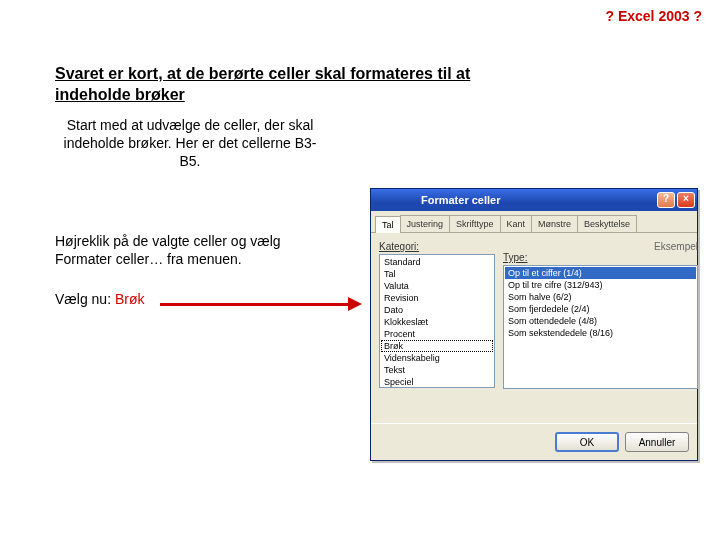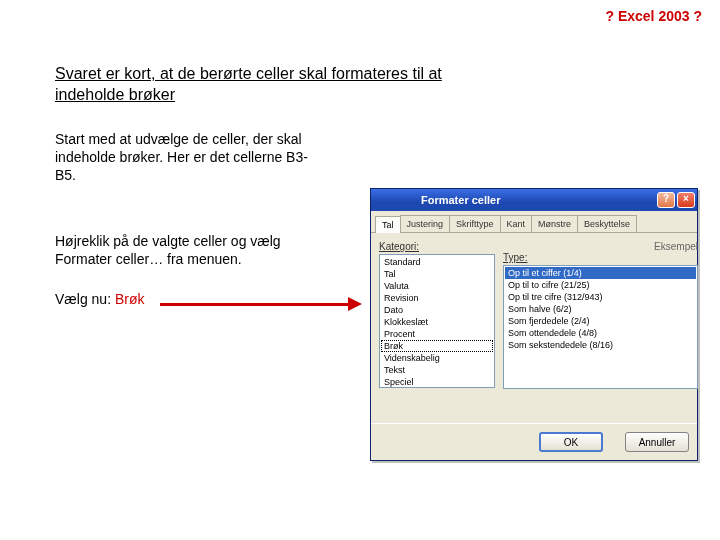--- a/index.html
+++ b/index.html
@@ -22,30 +22,31 @@
   }
   .headline {
     position: absolute;
     top: 64px;
     left: 55px;
     width: 440px;
     font-size: 16px;
     color: #000;
     line-height: 1.3;
     text-decoration: underline;
+    font-weight: bold;
   }
   .para {
     position: absolute;
     left: 55px;
     width: 270px;
     font-size: 14px;
     color: #000;
     line-height: 1.3;
   }
-  .p1 { top: 130px; }
+  .p1 { top: 116px; text-align: center; }
   .p2 { top: 232px; }
   .p3 { top: 290px; font-size: 14px; }
   .p3 .kw { color: #cc0000; }
   .arrow {
     position: absolute;
     top: 295px;
     left: 160px;
     width: 210px;
     height: 20px;
   }
@@ -167,21 +168,21 @@
   .sample {
     text-align: right;
     font-size: 10px;
     color: #666;
   }
   .footer {
     border-top: 1px solid #fff;
     padding: 8px;
     display: flex;
     justify-content: flex-end;
-    gap: 22px;
+    gap: 6px;
     background: #ece9d8;
   }
   .winbtn {
     min-width: 64px;
     height: 20px;
     background: linear-gradient(#fefefe, #e4e2d5);
     border: 1px solid #848284;
     border-radius: 3px;
     font-size: 10px;
     color: #000;
@@ -246,21 +247,20 @@
           <div class="item">Tekst</div>
           <div class="item">Speciel</div>
 
         </div>
       </div>
       <div class="col" style="flex:1">
         <div class="sample">Eksempel</div>
         <div class="lbl u">Type:</div>
         <div class="listbox list-type">
           <div class="item sel">Op til et ciffer (1/4)</div>
-          <div class="item">Op til to cifre (21/25)</div>
           <div class="item">Op til tre cifre (312/943)</div>
           <div class="item">Som halve (6/2)</div>
           <div class="item">Som fjerdedele (2/4)</div>
           <div class="item">Som ottendedele (4/8)</div>
           <div class="item">Som sekstendedele (8/16)</div>
         </div>
         <div class="spacer-under-type"></div>
       </div>
     </div>
   </div>

